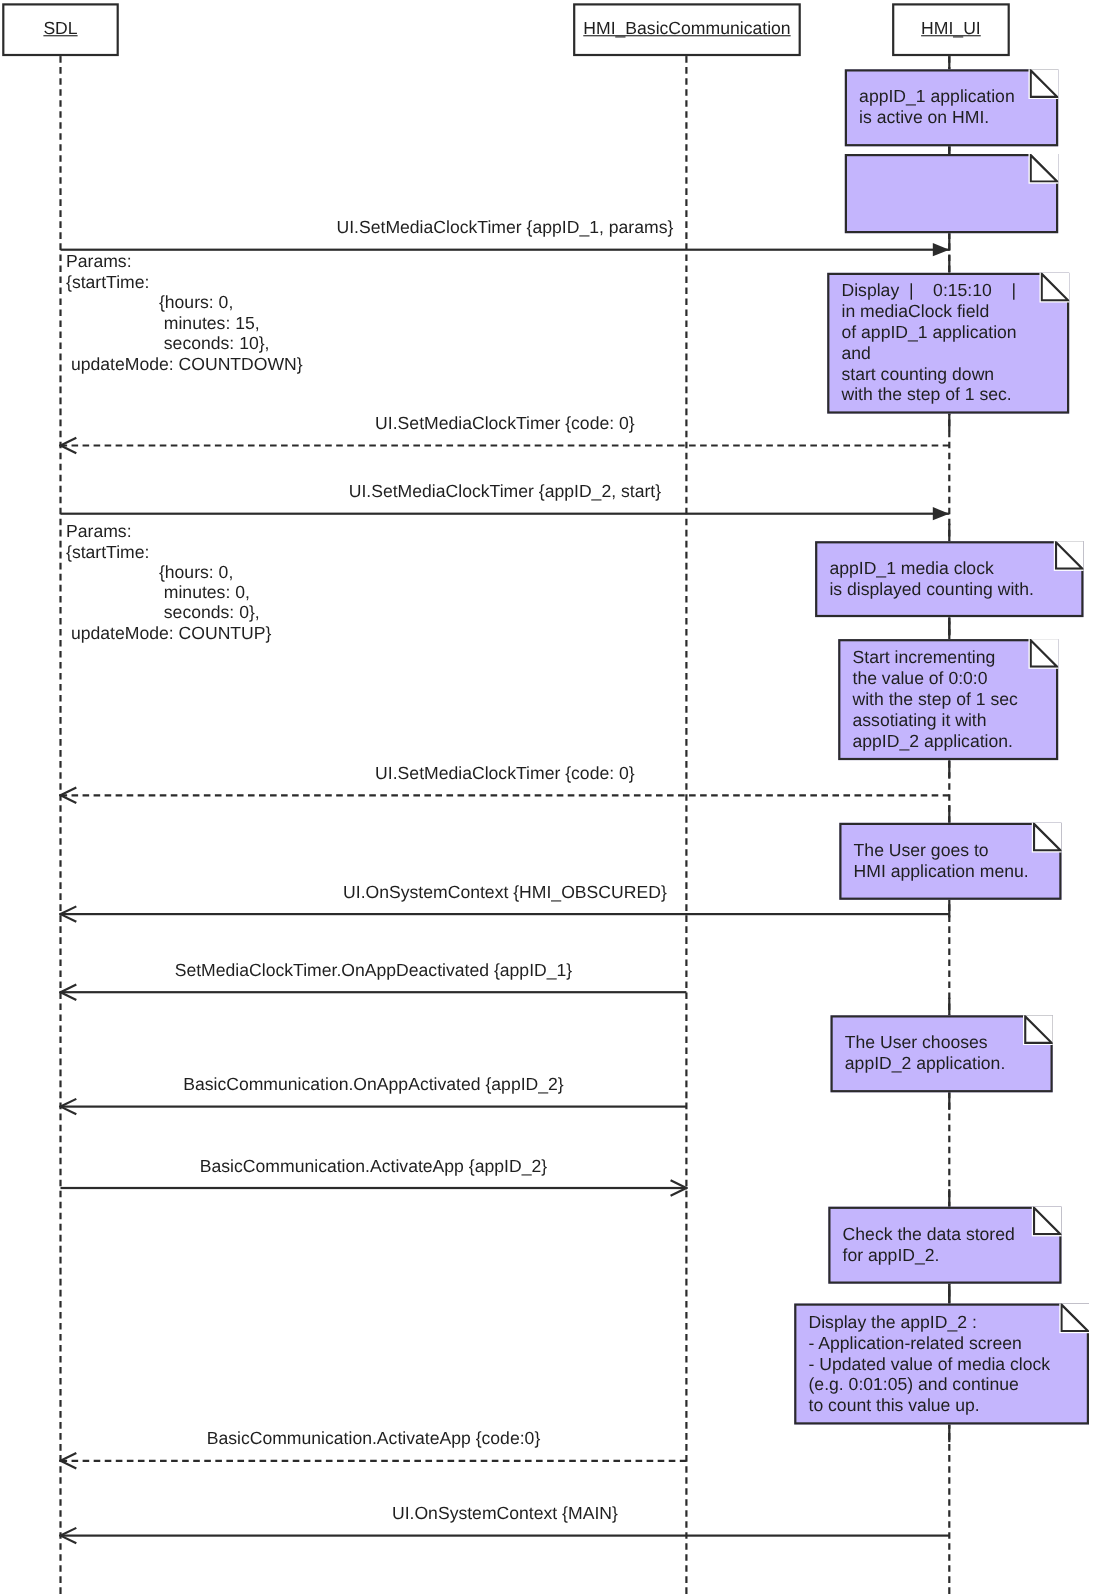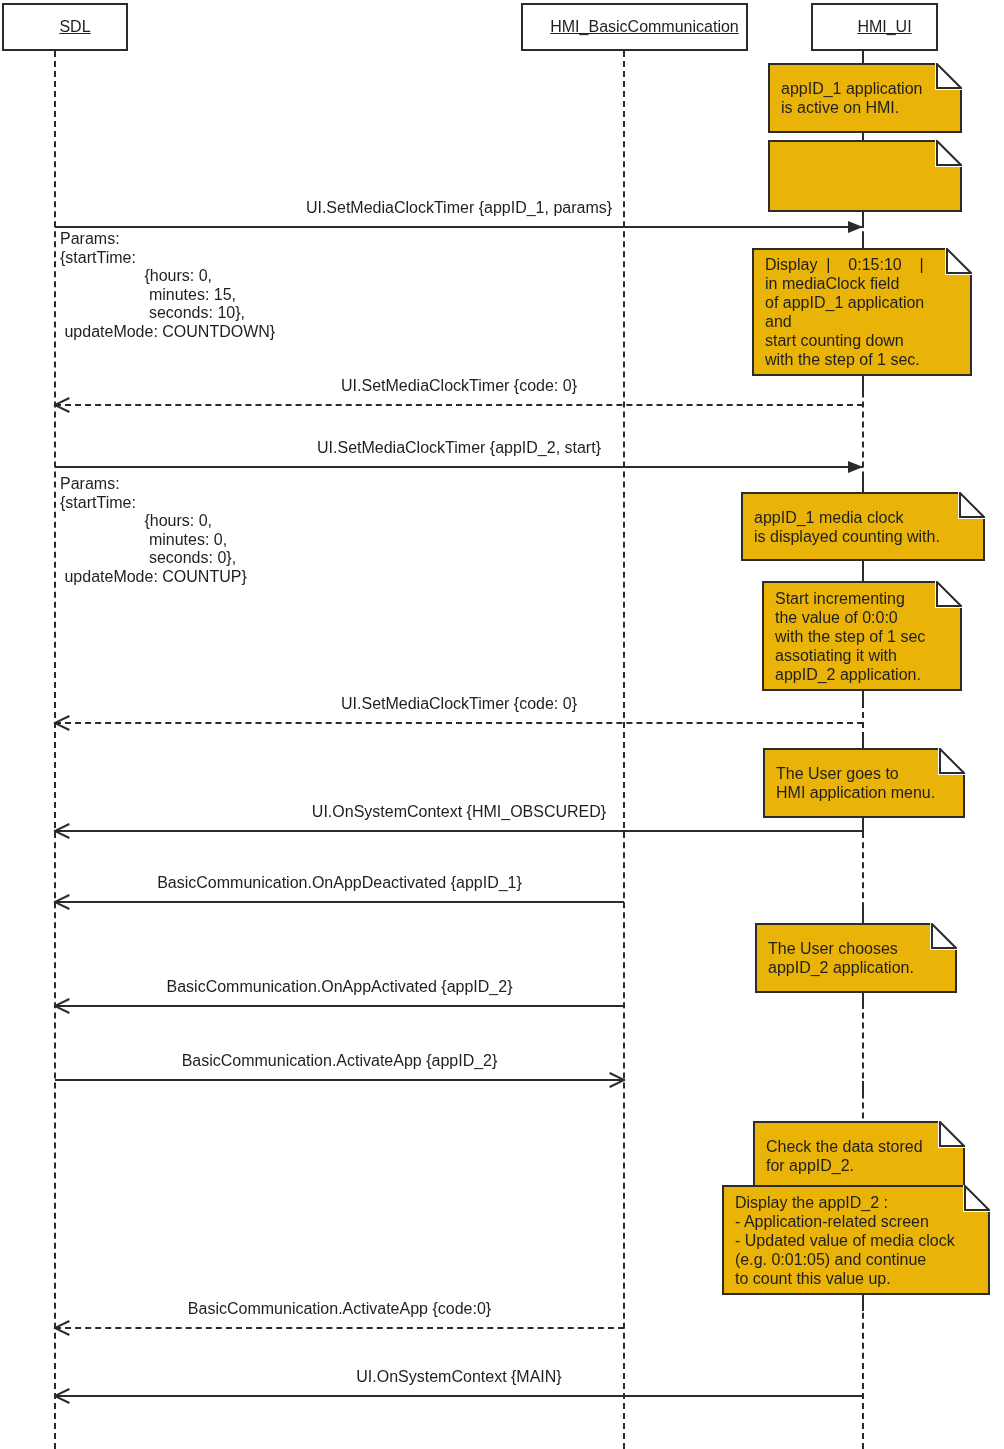--- a/index.html
+++ b/index.html
@@ -5,21 +5,21 @@
   html,body{margin:0;padding:0;background:#ffffff;}
   .stage{
     position:relative;width:1004px;height:1449px;background:#ffffff;overflow:hidden;
     font-family:"Liberation Sans","DejaVu Sans",sans-serif;color:#1f1f1f;
   }
   
   .actor{display:contents;}
   .actor-box{
     position:absolute;background:#ffffff;border:2px solid #2b2b2b;
     display:flex;align-items:center;justify-content:center;
-    font-size:16px;z-index:3;padding-left:20px;
+    font-size:16px;z-index:3;
   }
   .actor-label{text-decoration:underline;white-space:nowrap;}
   .lifeline{position:absolute;width:0;border-left:2px dashed #2b2b2b;z-index:0;}
   
   .message{display:contents;}
   .msg-label{
     position:absolute;text-align:center;font-size:16px;line-height:18px;height:18px;
     white-space:nowrap;z-index:2;
   }
   .msg-line{position:absolute;height:0;z-index:1;}
@@ -37,21 +37,21 @@
   .msg-head.open.right::before{right:0;transform-origin:calc(100% - 1px) 50%;transform:rotate(26deg);}
   .msg-head.open.right::after{right:0;transform-origin:calc(100% - 1px) 50%;transform:rotate(-26deg);}
   
   .params{
     position:absolute;white-space:pre;font-size:16px;line-height:18.5px;z-index:2;
   }
   
   .note-group{display:contents;}
   .note-connector{position:absolute;width:2px;background:#2b2b2b;z-index:1;}
   .note{
-    position:absolute;background:#eab308;border:2px solid #2b2b2b;z-index:3;
+    position:absolute;background:#c4b5fd;border:2px solid #2b2b2b;z-index:3;
     display:flex;align-items:center;
   }
   .note-text{
     white-space:pre;font-size:16px;line-height:19px;padding-left:11px;padding-right:4px;
   }
   .note-fold-eraser{position:absolute;top:-2px;right:-2px;width:27px;height:27px;background:#ffffff;}
   .note-fold{position:absolute;top:-2px;right:-2px;display:block;}
 </style>
 </head>
 <body>
@@ -170,21 +170,21 @@
         <path d="M1 1 L25 25 L1 25 Z" fill="#ffffff" stroke="#2b2b2b" stroke-width="2"></path>
       </svg>
       <div class="note-text">The User chooses
 appID_2 application.</div>
     </div>
   </div>
 
   <div class="note-group">
     <div class="note-connector" style="left: 862px; top: 1081px; height: 16px;"></div>
     <div class="note-connector" style="left: 862px; top: 1167px; height: 16px;"></div>
-    <div class="note" style="left: 753px; top: 1097px; width: 208px; height: 66px; margin-top: 24px;">
+    <div class="note" style="left: 753px; top: 1097px; width: 208px; height: 66px;">
       <span class="note-fold-eraser"></span>
       <svg class="note-fold" width="26" height="26" viewBox="0 0 26 26">
         <path d="M1 1 L25 25 L1 25 Z" fill="#ffffff" stroke="#2b2b2b" stroke-width="2"></path>
       </svg>
       <div class="note-text">Check the data stored
 for appID_2.</div>
     </div>
   </div>
 
   <div class="note-group">
@@ -227,21 +227,21 @@
     <div class="msg-head open left" style="top: 714px; left: 54px;"></div>
   </div>
 
   <div class="message">
     <div class="msg-label" style="left: 55px; width: 808px; top: 803px;">UI.OnSystemContext {HMI_OBSCURED}</div>
     <div class="msg-line solid" style="left: 55px; width: 808px; top: 830px;"></div>
     <div class="msg-head open left" style="top: 822px; left: 54px;"></div>
   </div>
 
   <div class="message">
-    <div class="msg-label" style="left: 55px; width: 569px; top: 874px;">BasicCommunication.OnAppDeactivated {appID_1}</div>
+    <div class="msg-label" style="left: 55px; width: 569px; top: 874px;">SetMediaClockTimer.OnAppDeactivated {appID_1}</div>
     <div class="msg-line solid" style="left: 55px; width: 569px; top: 901px;"></div>
     <div class="msg-head open left" style="top: 893px; left: 54px;"></div>
   </div>
 
   <div class="message">
     <div class="msg-label" style="left: 55px; width: 569px; top: 978px;">BasicCommunication.OnAppActivated {appID_2}</div>
     <div class="msg-line solid" style="left: 55px; width: 569px; top: 1005px;"></div>
     <div class="msg-head open left" style="top: 997px; left: 54px;"></div>
   </div>
 

